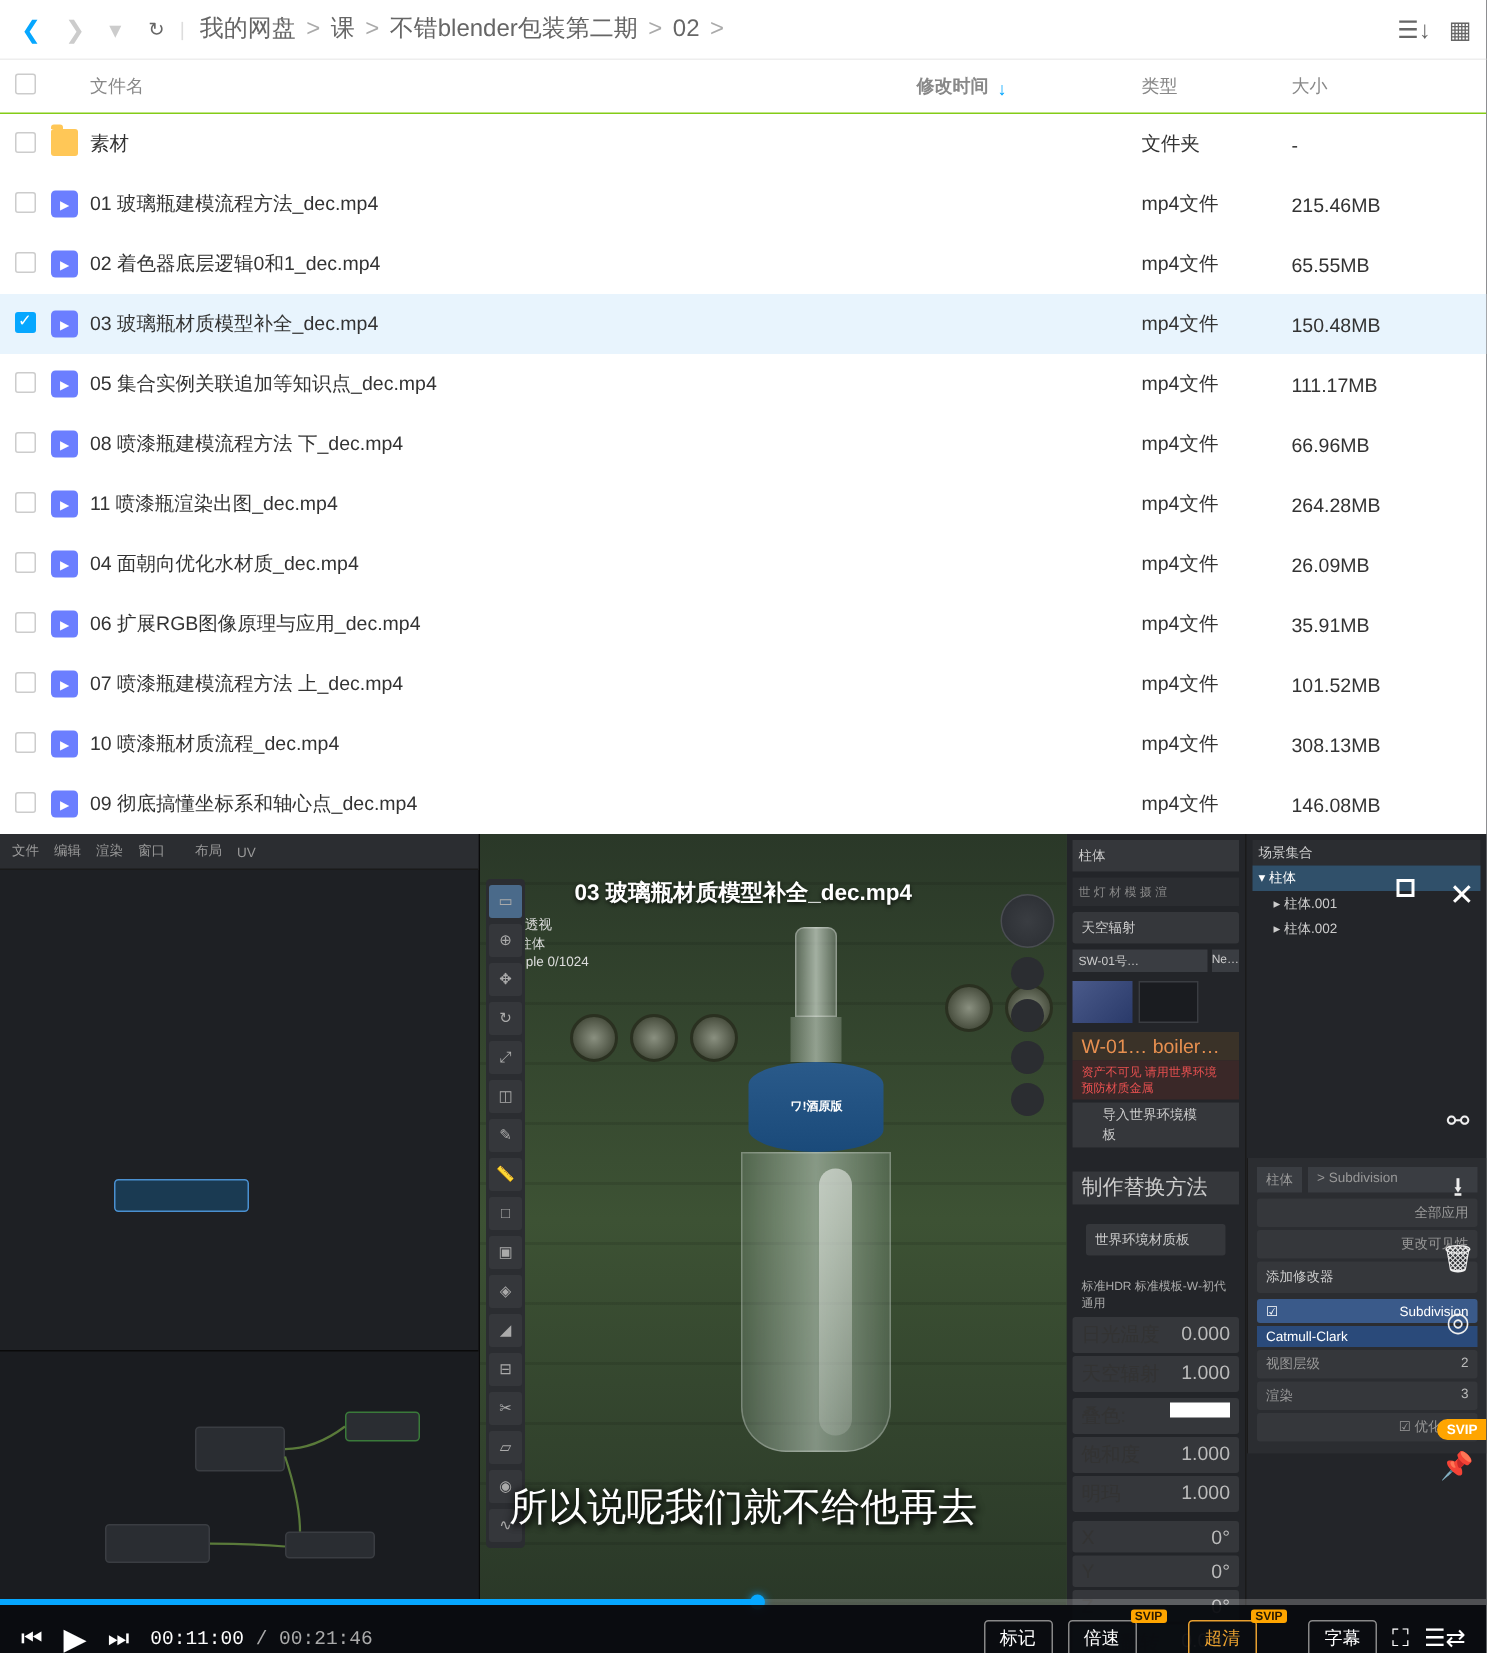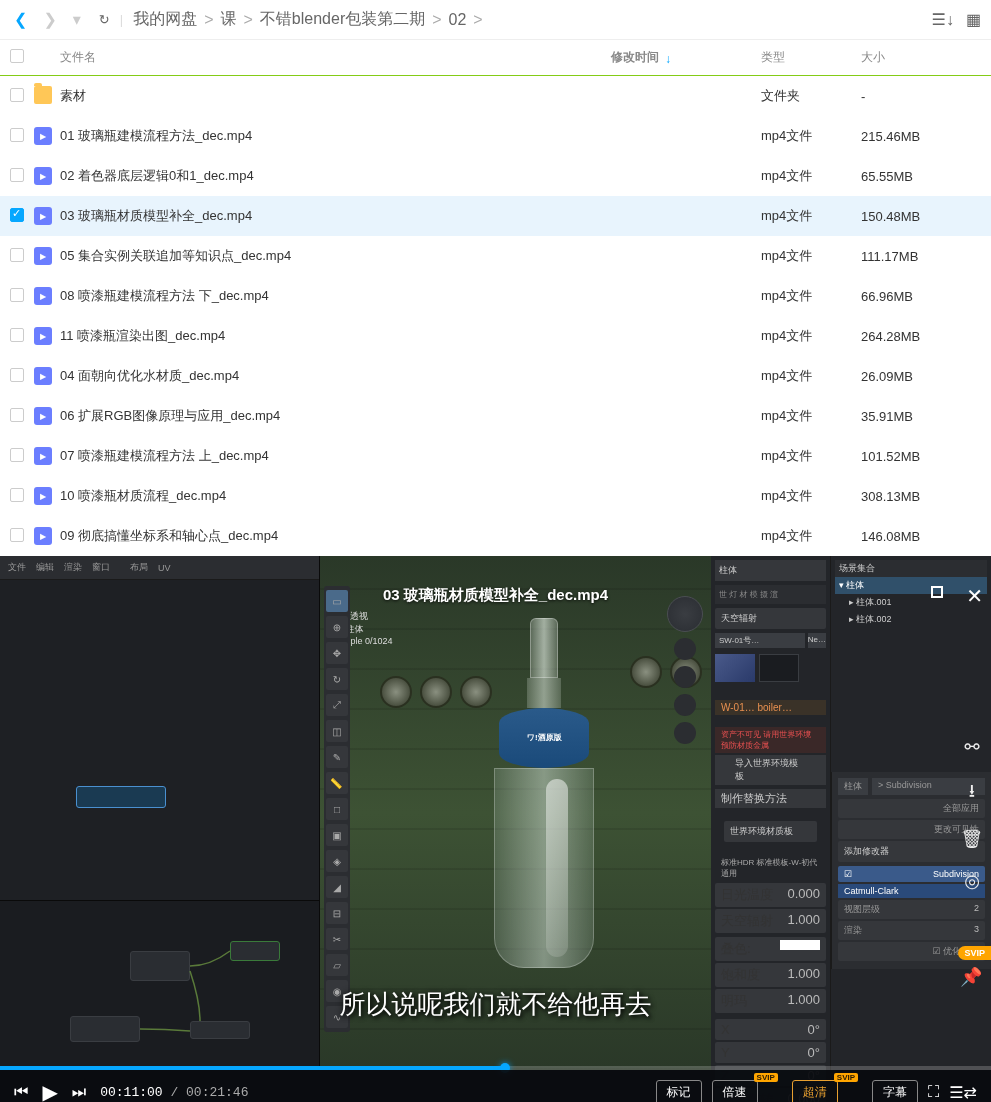--- a/index.html
+++ b/index.html
@@ -310,24 +310,24 @@
           <div style="padding:4px; font-size:8px; color:#888; background:#2b2d31; margin:0 4px;">世 灯 材 模 摄 渲</div>
           <div class="prop-section" style="margin:4px;">天空辐射</div>
           <div style="display:flex; gap:3px; padding:0 4px;">
             <span style="flex:1;font-size:8px;color:#ccc;background:#3a3d42;padding:2px 4px;">SW-01号…</span>
             <span style="font-size:8px;color:#ccc;background:#3a3d42;padding:2px 0;">Ne…</span>
           </div>
           <div style="display:flex; gap:4px; padding:6px 4px;">
             <div style="width:40px;height:28px;background:linear-gradient(135deg,#4a5a8a,#2a3a6a);"></div>
             <div style="width:40px;height:28px;background:#1a1c20;border:1px solid #3a3d42;"></div>
           </div>
-          <div style="padding:2px 6px;font-size:10px;color:#e89050;background:#3a3228;margin:12px 4px;">W-01… boiler…</div>
+          <div style="padding:2px 6px;font-size:13px;color:#e89050;background:#3a3228;margin:0 4px;">W-01… boiler…</div>
           <div style="padding:2px 6px;font-size:8px;color:#e85050;background:#3a2828;margin:0 4px 2px;">资产不可见 请用世界环境 预防材质金属</div>
           <div style="padding:2px 20px;font-size:9px;color:#ccc;background:#35373b;margin:2px 4px;">导入世界环境模板</div>
-          <div style="padding:2px 6px;font-size:11px;color:#ccc;background:#35373b;margin:4px 4px 4px;">制作替换方法</div>
+          <div style="padding:2px 6px;font-size:14px;color:#ccc;background:#35373b;margin:16px 4px 4px;">制作替换方法</div>
           <div class="prop-section" style="margin:13px;">世界环境材质板</div>
           <div style="padding:2px 6px;font-size:8px;color:#aaa;margin:0 4px;">标准HDR 标准模板-W-初代通用</div>
           <div class="prop-row" style="margin:2px 4px;">
               <span>日光温度</span>
               <span class="val">0.000</span>
             </div>
           <div class="prop-row" style="margin:2px 4px;">
               <span>天空辐射</span>
               <span class="val">1.000</span>
             </div>

